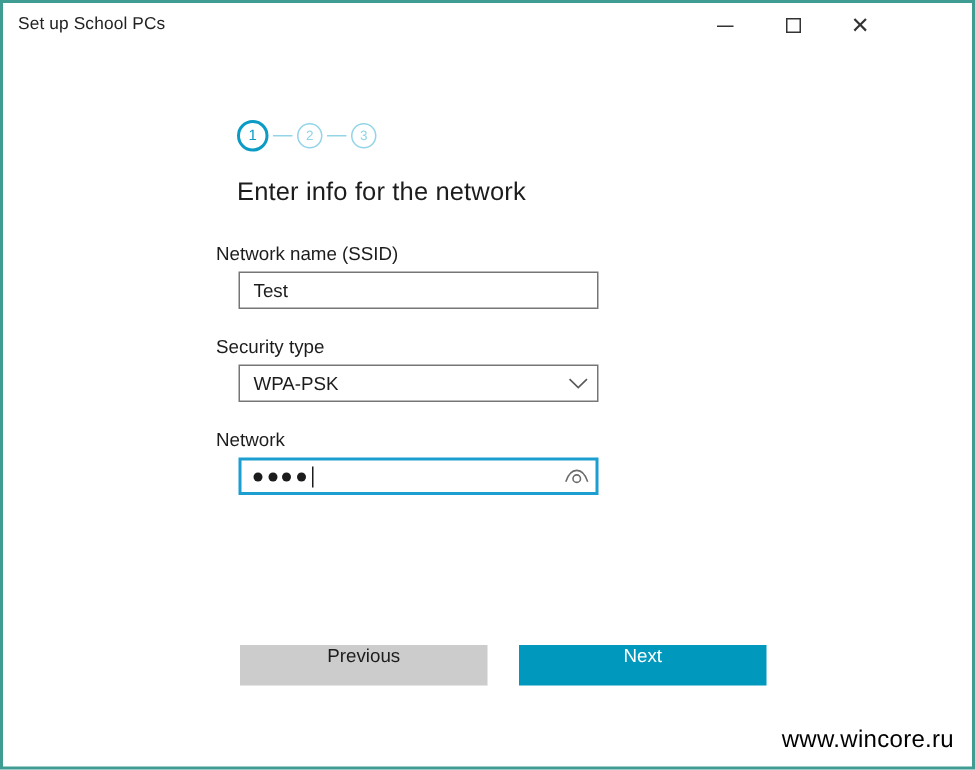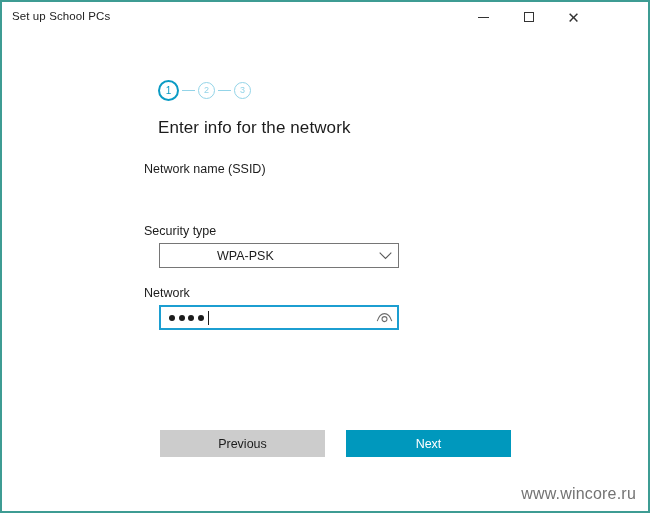--- a/index.html
+++ b/index.html
@@ -148,21 +148,21 @@
     font-size: 12.5px;
     color: #1c1c1c;
     white-space: nowrap;
     flex: 1;
   }
 
   
   .lbl-ssid     { top: 130px; }
   .box-ssid     { top: 149px; }
   .lbl-security { top: 192px; }
-  .box-security { top: 211px; padding-left: 48px; }
+  .box-security { top: 211px; }
   .lbl-password { top: 254px; }
   .box-password { top: 273px; }
 
   
   .chevron {
     width: 26px;
     height: 23px;
     display: flex;
     align-items: center;
     justify-content: center;
@@ -199,21 +199,20 @@
     flex: 0 0 auto;
     cursor: default;
   }
 
   
   .btn {
     position: absolute;
     width: 165px;
     height: 27px;
     display: flex;
-    align-items: center;
     justify-content: center;
     font-size: 12.5px;
     border: none;
     cursor: default;
     font-family: "Liberation Sans", sans-serif;
   }
   .btn-previous {
     left: 158px;
     top: 398px;
     background: #cccccc;
@@ -225,21 +224,21 @@
     background: #0098bd;
     color: #ffffff;
   }
 
   
   .watermark {
     position: absolute;
     right: 12px;
     bottom: 8px;
     font-size: 16px;
-    color: #737373;
+    color: #000000;
     letter-spacing: 0.2px;
     white-space: nowrap;
   }
 </style>
 </head>
 <body>
 
 <div class="window">
 
   <div class="titlebar">
@@ -270,20 +269,23 @@
       </div>
       <div class="step-line"></div>
       <div class="step inactive">
         <span>3</span>
       </div>
     </div>
 
     <div class="heading">Enter info for the network</div>
 
     <div class="field-label lbl-ssid">Network name (SSID)</div>
+    <div class="field-box box-ssid">
+      <span class="field-value" placeholder="">Test</span>
+    </div>
 
     <div class="field-label lbl-security">Security type</div>
     <div class="field-box box-security">
       <span class="field-value">WPA-PSK</span>
       <span class="chevron">
         <svg width="13" height="8" viewBox="0 0 13 8" aria-hidden="true">
           <path d="M0.7 0.7 L6.5 6.4 L12.3 0.7" fill="none" stroke="#5a5a5a" stroke-width="1.1"></path>
         </svg>
       </span>
     </div>

